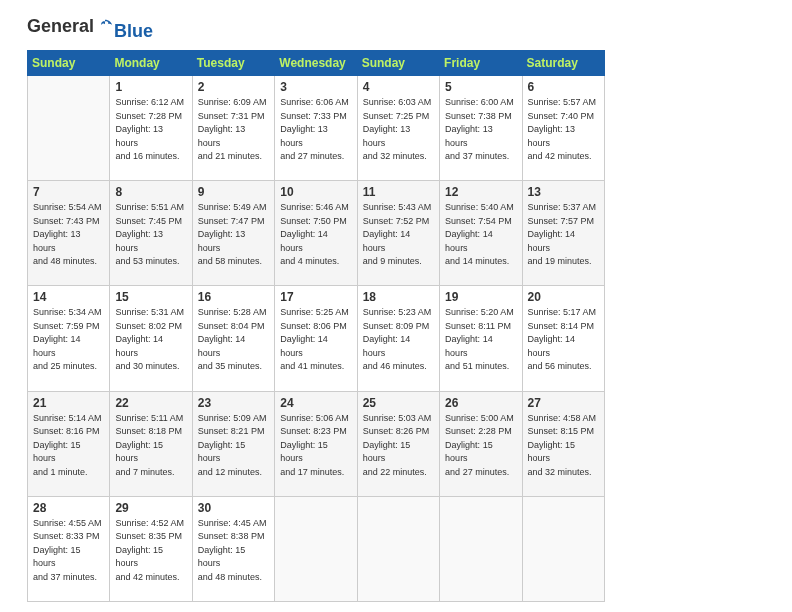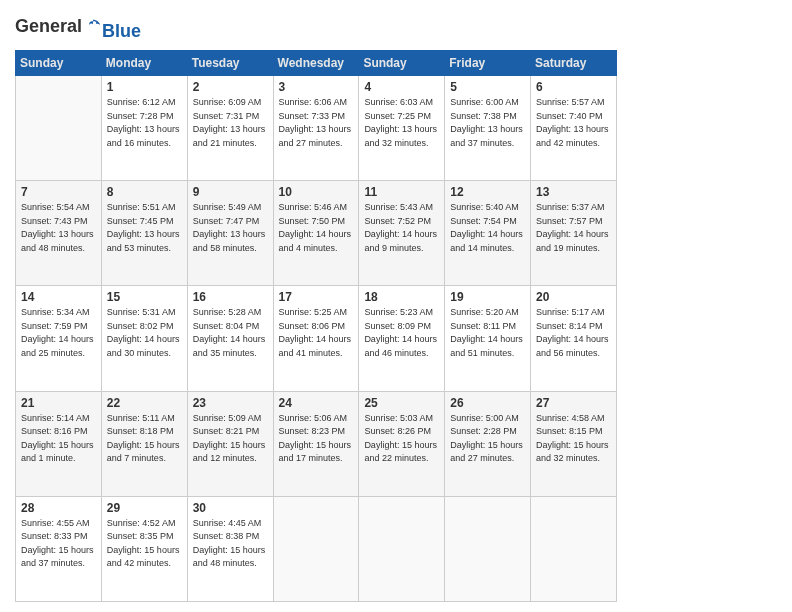--- a/index.html
+++ b/index.html
@@ -6,21 +6,21 @@
     body {
       width: 792px;
       height: 612px;
       font-family: Arial, sans-serif;
       background: #fff;
       overflow: hidden;
     }
     .page {
       width: 632px;
       height: 612px;
-      padding: 10px 15px;
+      padding: 10px 27px;
       display: flex;
       flex-direction: column;
     }
     .header {
       display: flex;
       justify-content: space-between;
       align-items: center;
       margin-bottom: 8px;
     }
     .logo {
@@ -56,21 +56,21 @@
     }
     .calendar {
       flex: 1;
       border: 1px solid #ccc;
       border-collapse: collapse;
       width: 100%;
       table-layout: fixed;
     }
     .calendar th {
       background: #1a5fa8;
-      color: #e5e5e5;
+      color: #bef264;
       font-size: 12px;
       padding: 5px 4px;
       text-align: left;
       border: 1px solid #1a5fa8;
       font-weight: bold;
     }
     .calendar td {
       vertical-align: top;
       padding: 4px 5px;
       border: 1px solid #ccc;

